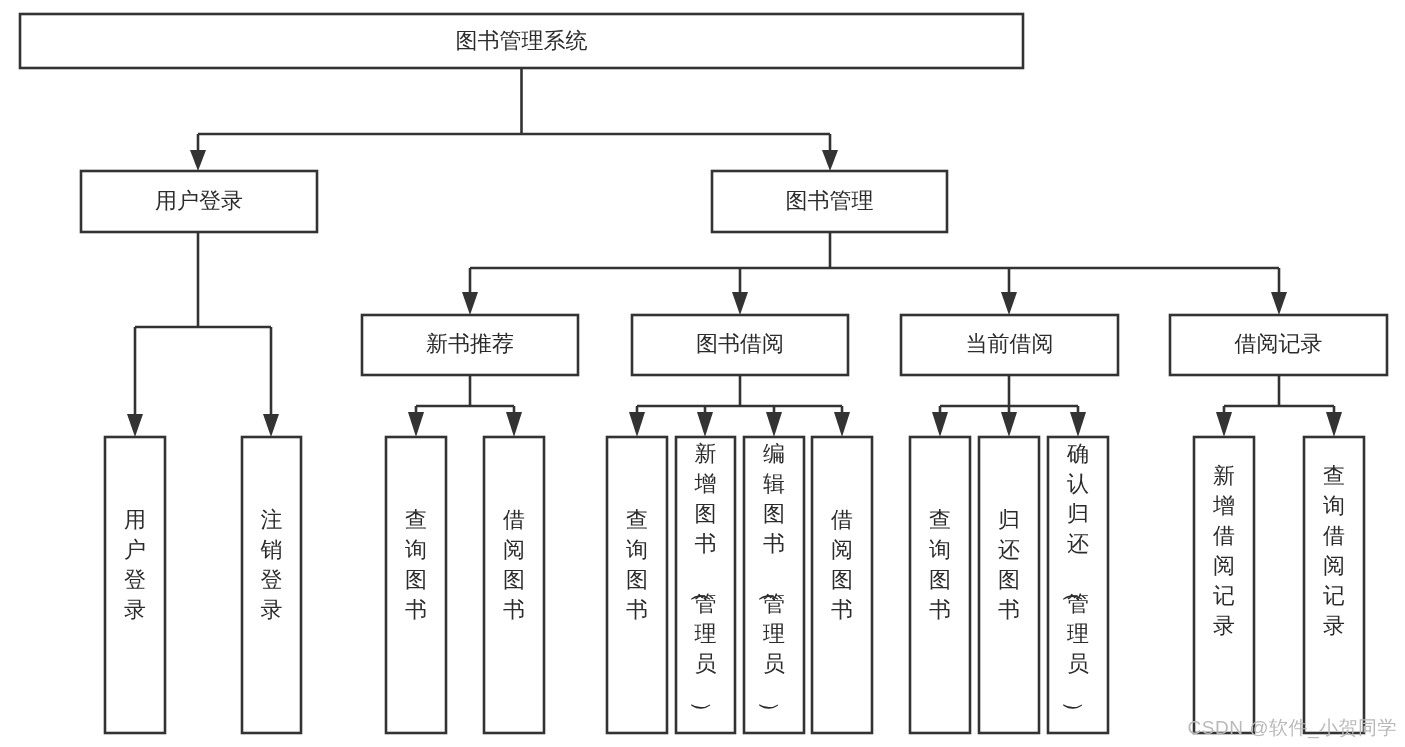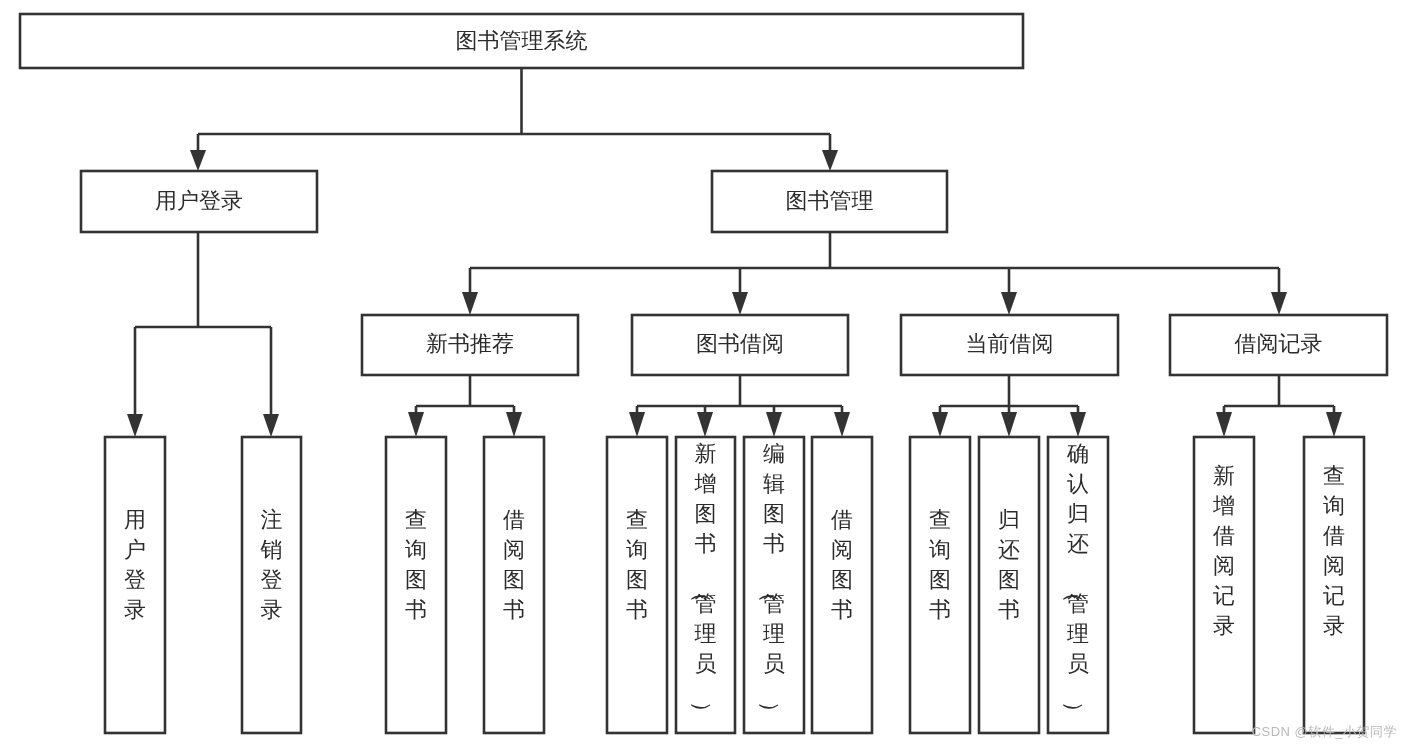--- a/index.html
+++ b/index.html
@@ -52,21 +52,21 @@
     font-family: "Liberation Sans", "DejaVu Sans", sans-serif;
     font-size: 22px;
     fill: #2b2b2b;
     text-anchor: middle;
   }
   .watermark {
     position: absolute;
     right: 8px;
     bottom: 6px;
     font-family: "Liberation Sans", "DejaVu Sans", sans-serif;
-    font-size: 13px;
+    font-size: 19px;
     color: #b9b9b9;
     letter-spacing: 0.5px;
     white-space: nowrap;
     pointer-events: none;
     user-select: none;
   }
 </style>
 </head>
 <body>
 

